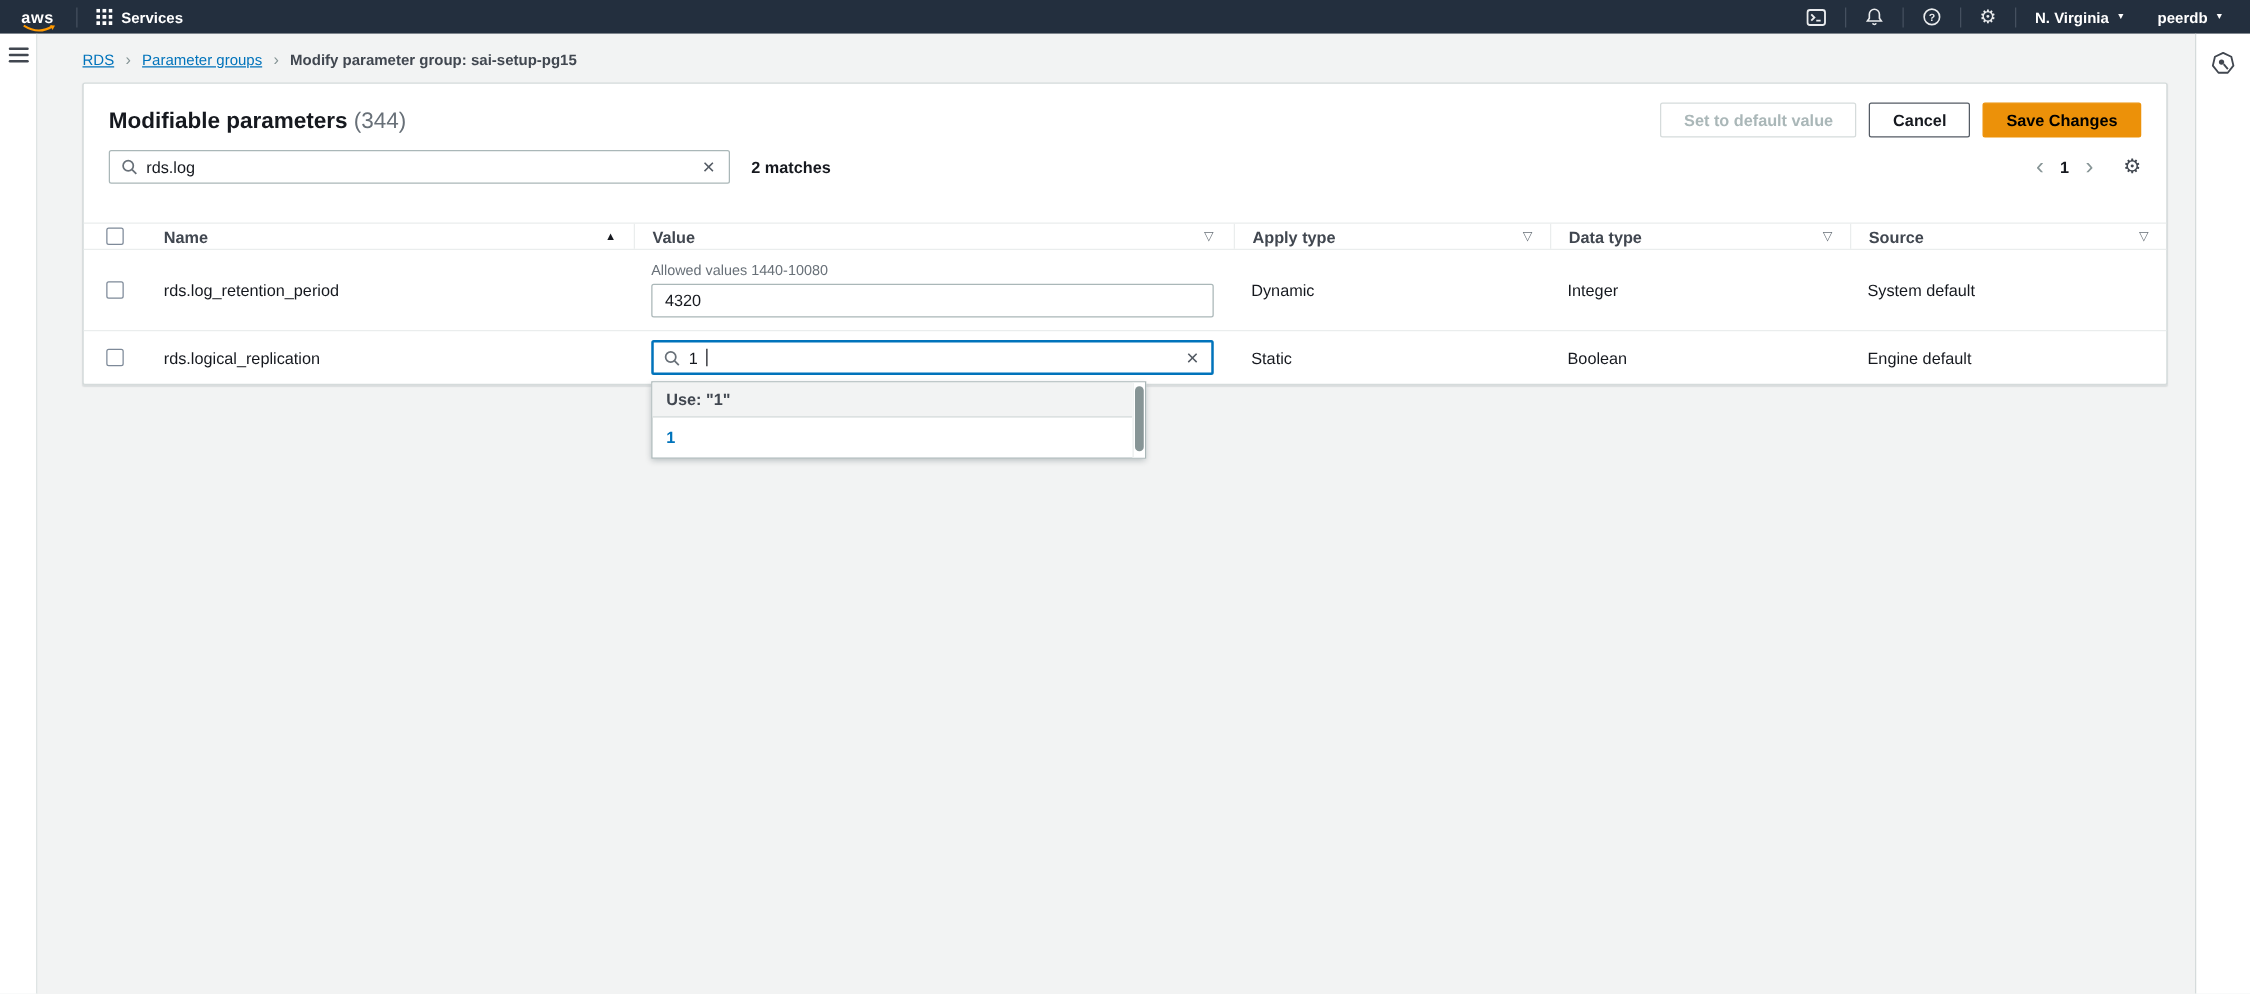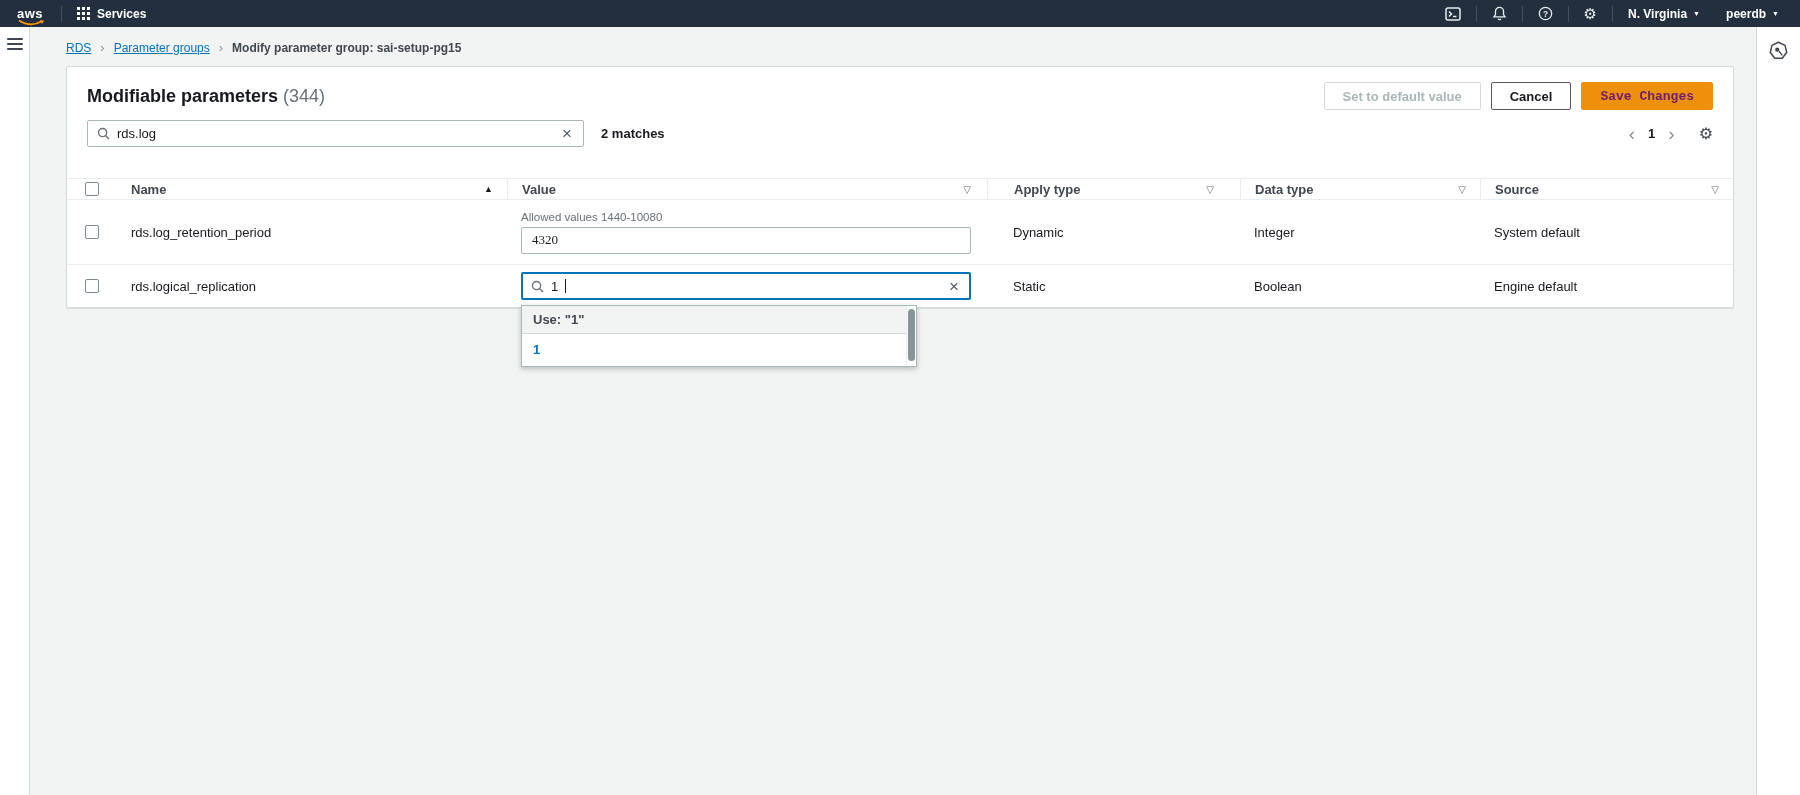--- a/index.html
+++ b/index.html
@@ -72,21 +72,21 @@
   .page-title { font-size:18px; font-weight:bold; color:#16191f; }
   .page-title .count { color:#687078; font-weight:normal; margin-left:5px; }
   .header-buttons { margin-left:auto; display:flex; gap:10px; }
   .btn {
     height:28px; padding:0 18px; font-size:13px; font-weight:bold;
     border-radius:2px; background:#fff; border:1px solid #545b64; color:#16191f;
     display:flex; align-items:center; cursor:pointer; white-space:nowrap;
     font-family:inherit;
   }
   .btn.disabled { border-color:#d5dbdb; color:#aab7b8; cursor:default; }
-  .btn.primary { background:#ec9109; border-color:#ec9109; color:#701a75;font-family:Liberation Mono, monospace; }
+  .btn.primary { background:#ec9109; border-color:#ec9109; color:#000000; }
 
   
   .filter-row { display:flex; align-items:center; padding:8px 20px 0; }
   .filter-input {
     width:497px; height:27px;
     border:1px solid #aab7b8; border-radius:2px;
     display:flex; align-items:center; padding:0 9px; gap:7px;
     background:#fff; cursor:text;
   }
   .filter-input .query { flex:1; color:#16191f; }
@@ -103,38 +103,38 @@
   .thead {
     display:flex; align-items:stretch; height:22px;
     border-top:1px solid #eaeded; border-bottom:1px solid #eaeded;
     font-weight:bold; color:#414750; font-size:13px;
   }
   .trow { display:flex; align-items:center; border-bottom:1px solid #eaeded; }
   .trow.last { border-bottom:none; }
   .col-check { width:50px; flex:none; display:flex; justify-content:center; align-items:center; }
   .col-name  { width:390px; flex:none; padding:0 14px; display:flex; align-items:center;gap:48px; }
   .col-value { width:480px; flex:none; padding:0 16px 0 14px; display:flex; align-items:center; }
-  .col-apply { width:253px; flex:none; padding:0 26px; display:flex; align-items:center; }
+  .col-apply { width:253px; flex:none; padding:0 14px; display:flex; align-items:center; }
   .col-data  { width:240px; flex:none; padding:0 14px; display:flex; align-items:center; }
   .col-src   { flex:1; padding:0 14px; display:flex; align-items:center; }
   .thead .col-value, .thead .col-apply, .thead .col-data, .thead .col-src { border-left:1px solid #eaeded; }
   .hspacer { flex:1; }
   .sort-asc { font-size:9px; color:#16191f; cursor:pointer; }
   .filter-tri { font-size:10px; color:#687078; cursor:pointer; }
   .checkbox {
     width:14px; height:14px; border:1.5px solid #7d8998; border-radius:2px;
     background:#fff; cursor:pointer;
   }
   .row-1 { height:65px; }
   .row-2 { height:42px; }
   .cell-stack { width:100%; }
   .value-hint { font-size:11.5px; color:#687078; margin-bottom:4px; }
   .text-input {
     width:100%; height:27px; border:1px solid #aab7b8; border-radius:2px;
-    padding:0 10px; font-size:13px; color:#16191f; font-family:Liberation Serif, serif; background:#fff;
+    padding:0 10px; font-size:13px; color:#16191f; font-family:Liberation Sans, sans-serif; background:#fff;
   }
   .combo-wrap { position:relative; width:100%; }
   .combo {
     width:100%; height:28px; border:2px solid #0073bb; border-radius:2px;
     background:#fff; display:flex; align-items:center; padding:0 8px; gap:7px; cursor:text;
   }
   .combo .combo-text { color:#16191f; }
   .caret-bar { display:inline-block; width:1px; height:14px; background:#16191f; }
   .combo .hspacer { flex:1; }
   .dropdown {

